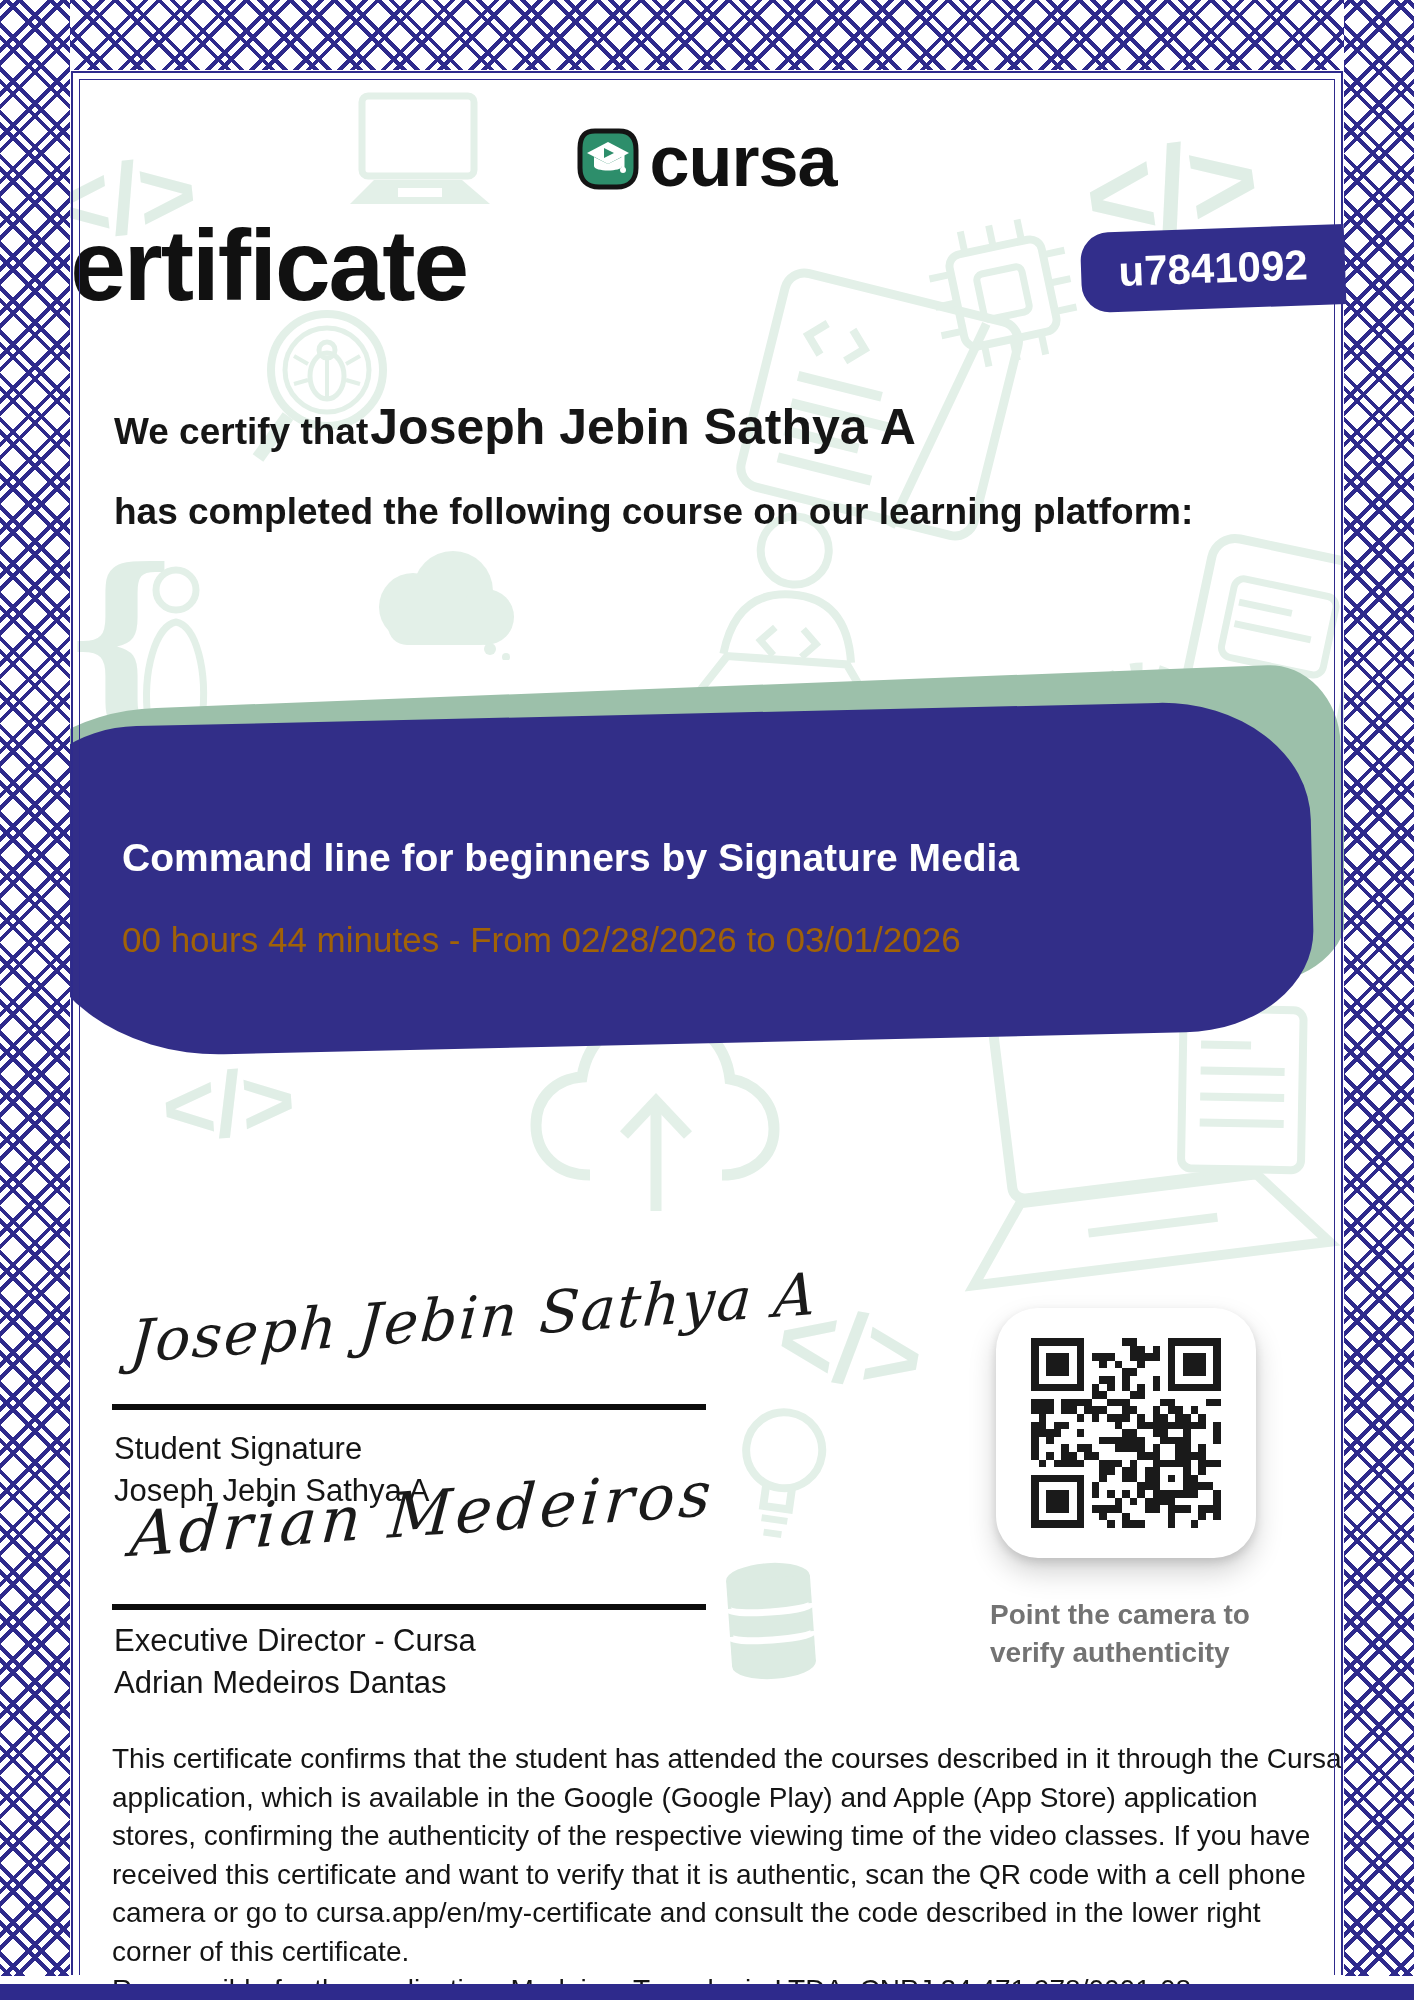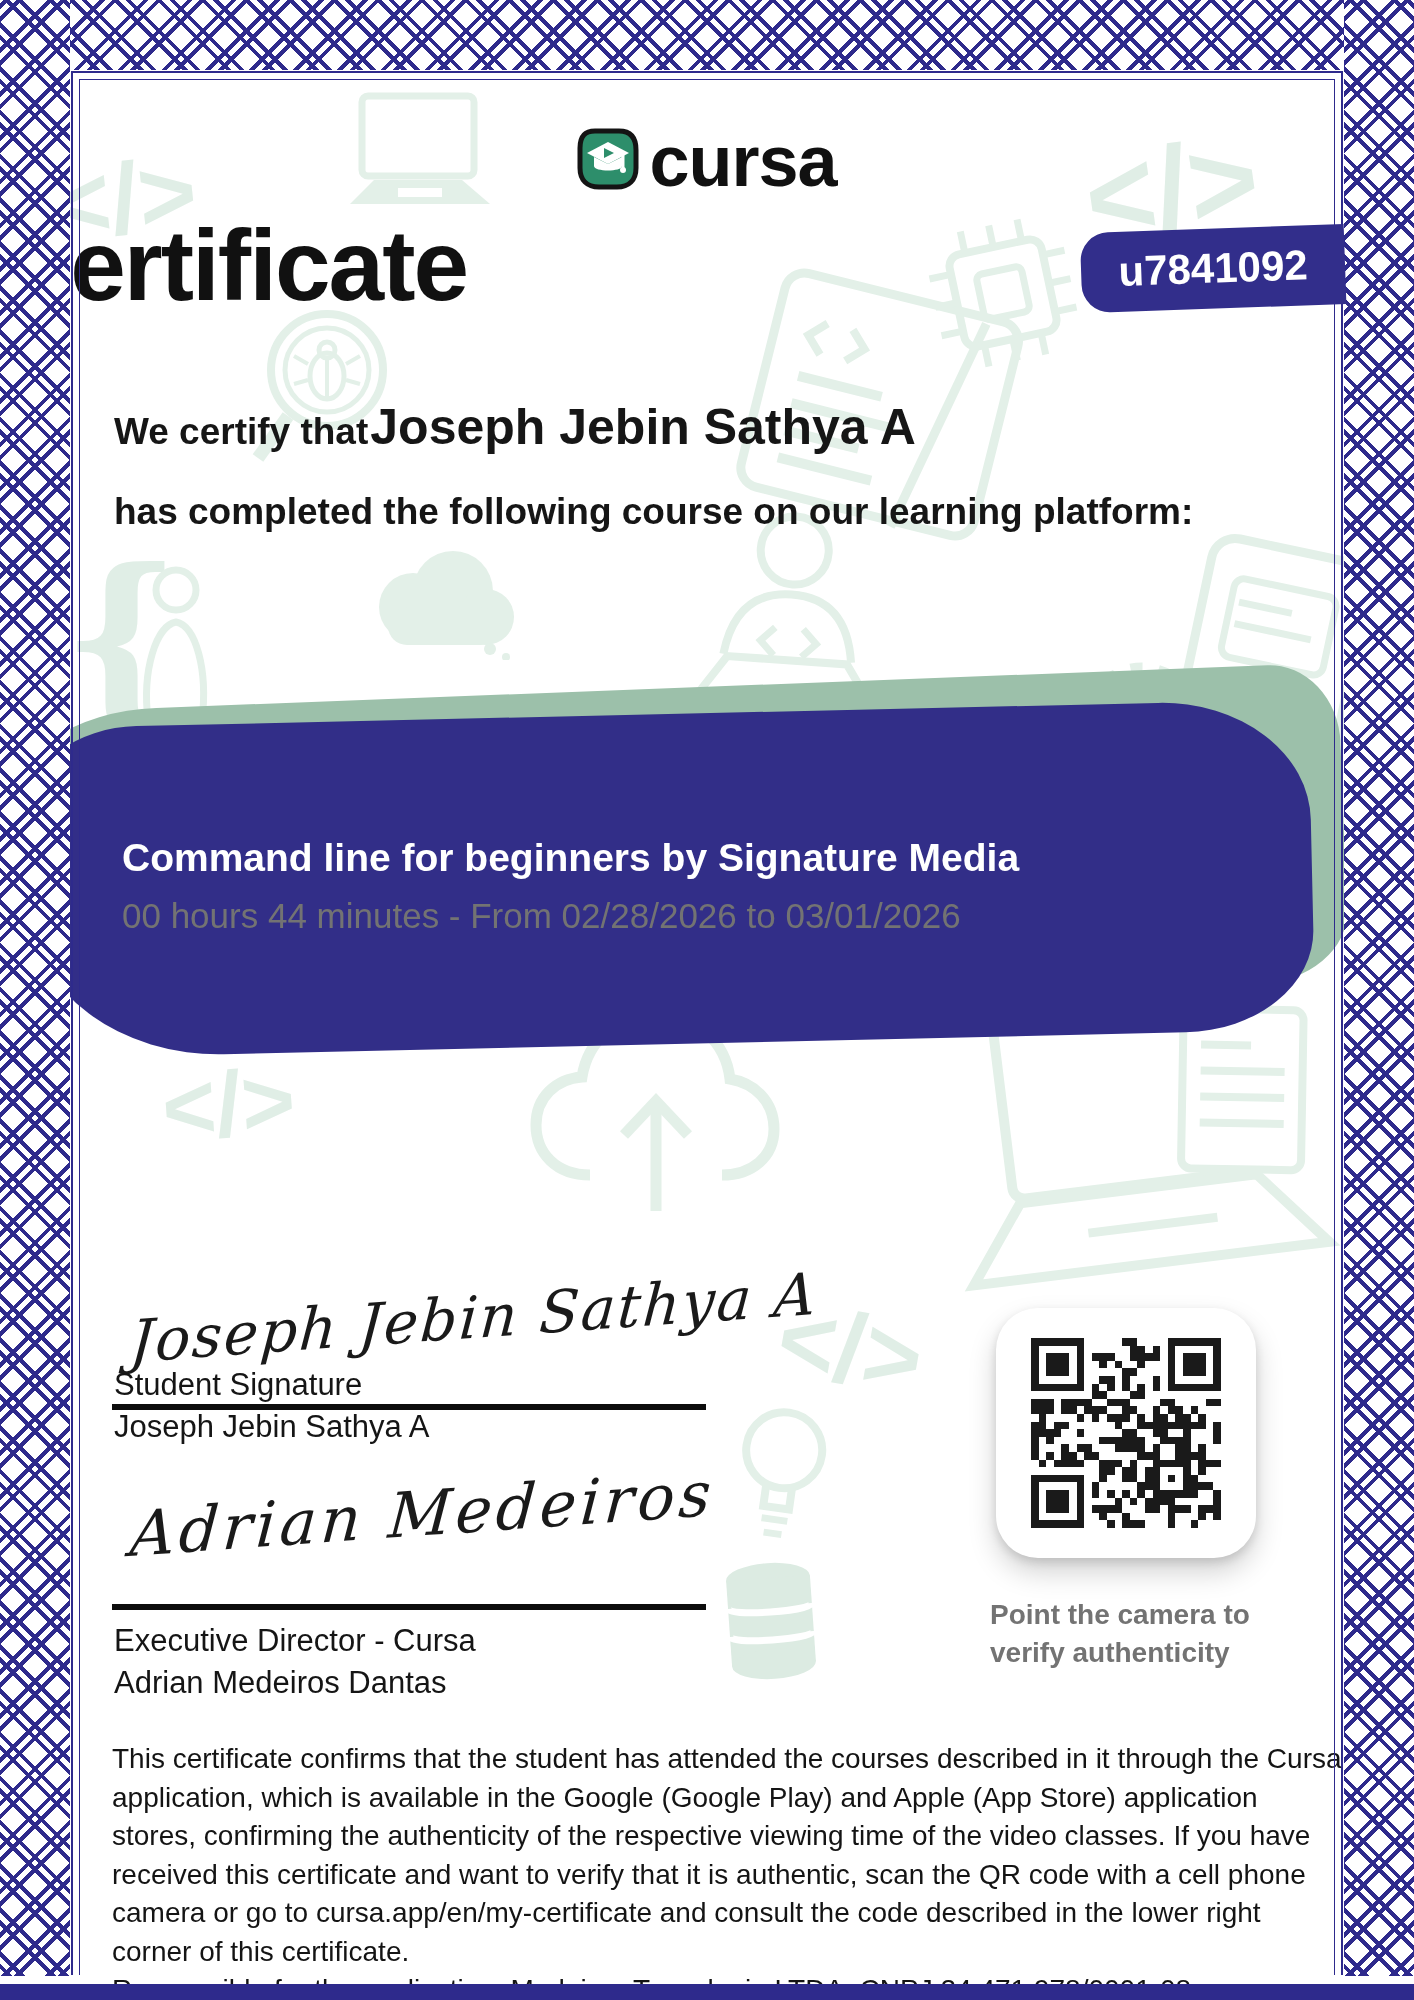--- a/index.html
+++ b/index.html
@@ -63,36 +63,36 @@
     position:absolute;z-index:2;left:12px;top:688px;width:1332px;height:318px;
     background:#9cc0aa;transform:rotate(-2.2deg);
     border-radius:150px 70px 90px 180px / 95px 80px 70px 130px;
   }
   .blob-indigo{
     position:absolute;z-index:2;left:30px;top:714px;width:1282px;height:330px;
     background:#322e88;transform:rotate(-1.3deg);
     border-radius:110px 150px 130px 190px / 80px 120px 100px 150px;
   }
   .course-title{position:absolute;z-index:4;left:122px;top:836px;color:#fff;font-size:39px;font-weight:bold;white-space:nowrap;}
-  .course-details{position:absolute;z-index:4;left:122px;top:896px;color:#737373;font-size:35px;font-weight:400;white-space:nowrap;}
+  .course-details{position:absolute;z-index:4;left:122px;top:920px;color:#a16207;font-size:35px;font-weight:400;white-space:nowrap;}
 
   
   .script{
     position:absolute;z-index:4;color:#1a1a1a;
     font-family:"DejaVu Serif",serif;font-style:italic;
     transform:rotate(-4deg) skewX(-8deg);transform-origin:left bottom;
     white-space:nowrap;
   }
   .script-student{left:128px;top:1308px;font-size:58px;letter-spacing:2px;}
   .script-director{left:128px;top:1498px;font-size:62px;letter-spacing:4px;}
   .sig-line{position:absolute;z-index:4;left:112px;width:594px;height:6px;background:#0d0d0d;}
   .sig-line1{top:1404px;}
   .sig-line2{top:1604px;}
   .sig-text{position:absolute;z-index:4;left:114px;font-size:31px;color:#151515;line-height:42px;}
-  .sig-text1{top:1364px;}
+  .sig-text1{top:1428px;}
   .sig-text2{top:1620px;}
 
   
   .qr-card{
     position:absolute;z-index:4;left:996px;top:1308px;width:260px;height:250px;
     background:#fff;border-radius:42px;
     box-shadow:0 14px 28px rgba(0,0,0,0.18), 0 4px 10px rgba(0,0,0,0.12);
     display:flex;align-items:center;justify-content:center;
   }
   .qr-caption{

